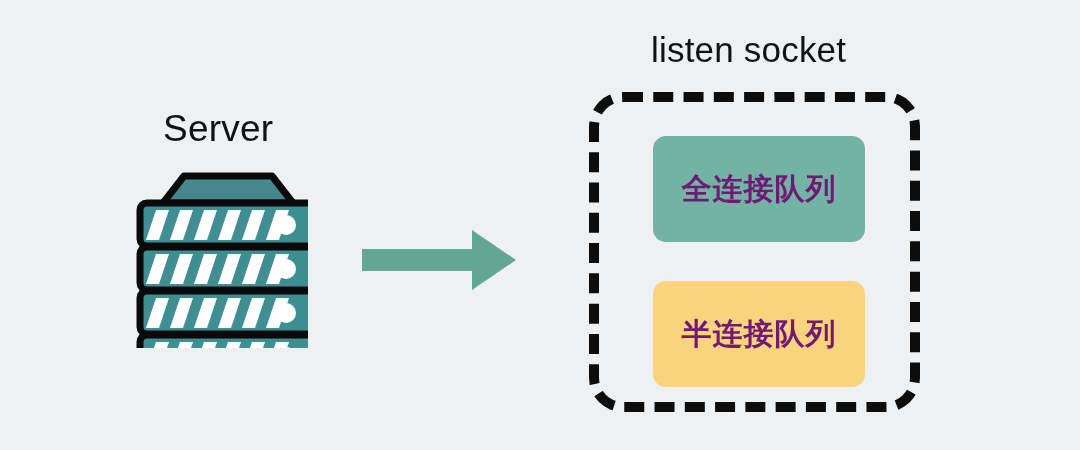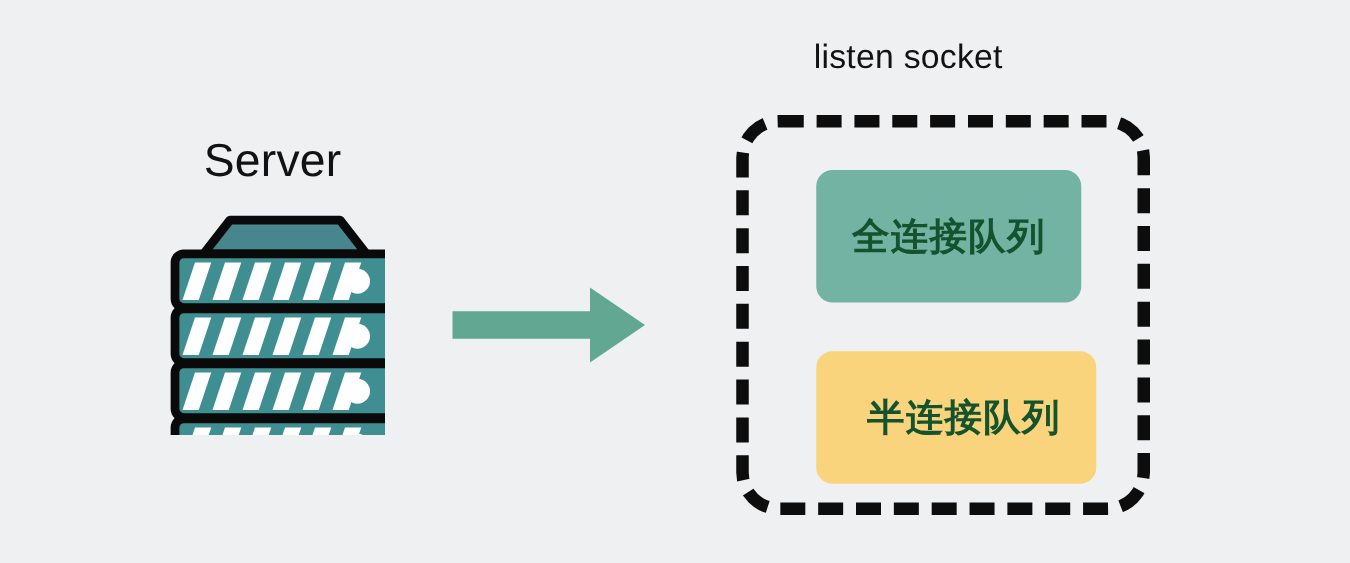--- a/index.html
+++ b/index.html
@@ -25,21 +25,21 @@
     letter-spacing: 0.2px;
   }
   #server-label {
     left: 163px;
     top: 108px;
     font-size: 37px;
   }
   #listen-socket-label {
     left: 651px;
     top: 30px;
-    font-size: 27px;
+    font-size: 35px;
   }
 
   
   #server-icon {
     position: absolute;
     left: 128px;
     top: 168px;
   }
 
   
@@ -66,35 +66,34 @@
     position: absolute;
     width: 212px;
     height: 106px;
     border-radius: 13px;
     display: flex;
     align-items: center;
     justify-content: center;
   }
   .queue-label {
     font-size: 30px;
-    color: #14532d;
+    color: #701a75;
     font-weight: 700;
     letter-spacing: 1px;
     font-family: "DejaVu Sans", "Liberation Sans", sans-serif;
   }
   #accept-queue {
     left: 653px;
     top: 136px;
     background: #72b3a4;
   }
   #syn-queue {
     left: 653px;
     top: 281px;
     background: #fad47d;
-    padding-left: 12px;
   }
 </style>
 </head>
 <body>
 
 <div id="stage">
 
   <div class="label" id="server-label">Server</div>
 
   <div id="server-icon">

